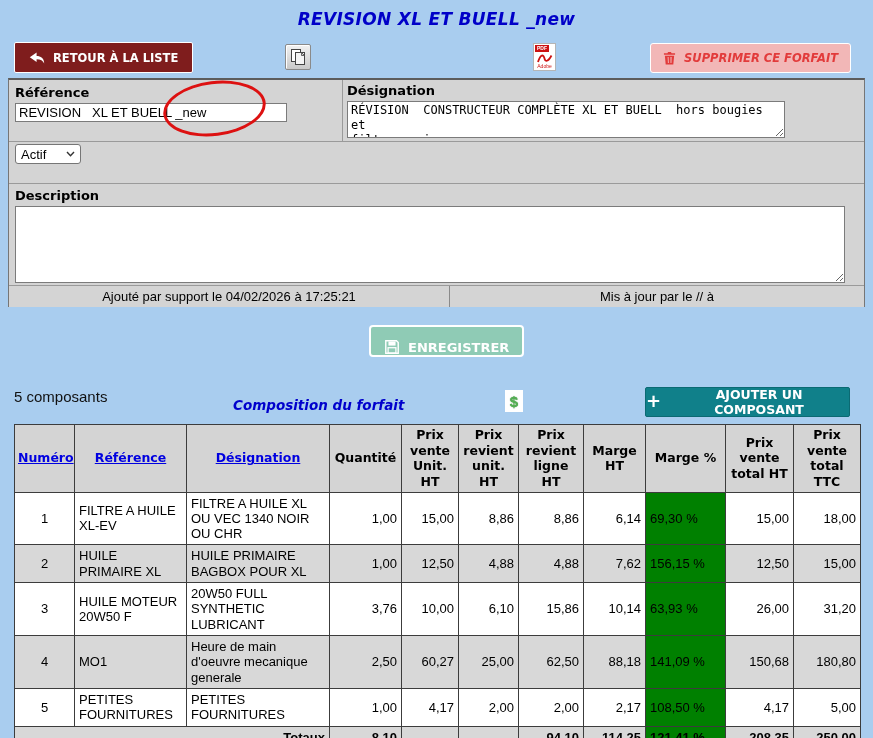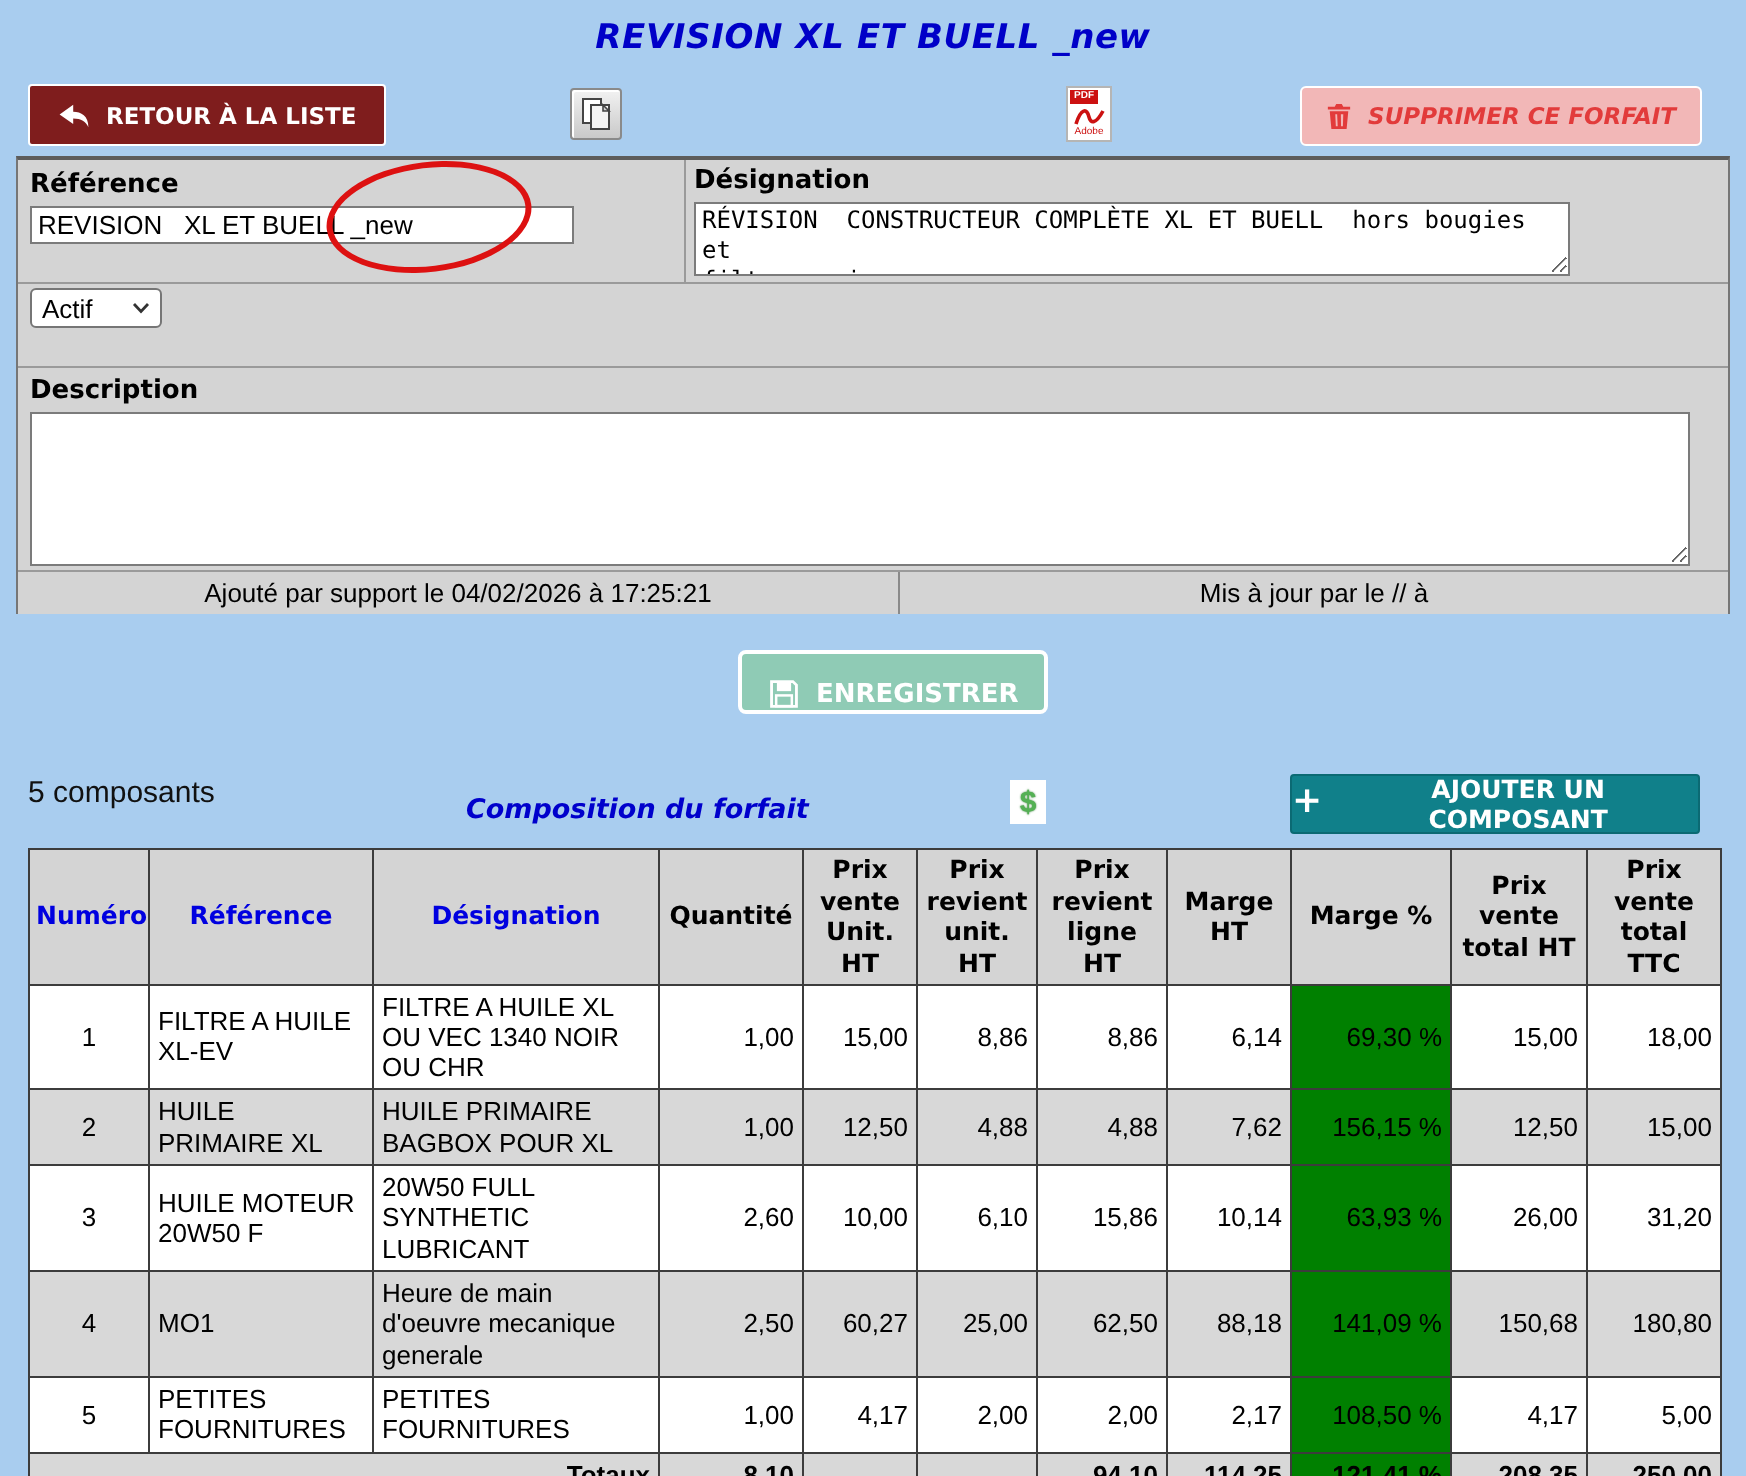--- a/index.html
+++ b/index.html
@@ -106,28 +106,28 @@
   }
   .plus-glyph { font-size: 18px; font-weight: 900; line-height: 1; margin-top: -2px; }
   
   table.components { position: absolute; left: 14px; top: 424px;
     border-collapse: collapse; table-layout: fixed; width: 846px;
     font: 13px "Liberation Sans", sans-serif; color: #000; }
   table.components th, table.components td { border: 1px solid #3c3c3c; }
   thead th { background: #d4d4d4; height: 62px; padding: 2px 3px;
     font-family: "DejaVu Sans", sans-serif; font-weight: bold; font-size: 12.5px;
     vertical-align: middle; text-align: center; line-height: 1.25; }
-  thead th a { color: #0000e0; cursor: pointer; }
+  thead th a { color: #0000e0; text-decoration: underline; cursor: pointer; }
   tbody td { padding: 3px 4px; vertical-align: middle; line-height: 1.18;
     background: #ffffff; }
   tbody tr:nth-child(even) td { background: #d8d8d8; }
   td.a-c { text-align: center; }
   td.a-l { text-align: left; }
   td.a-r { text-align: right; }
-  td.a-g { text-align: right; background: #008000 !important; }
+  td.a-g { text-align: left; background: #008000 !important; }
   tr.totals td { background: #d4d4d4; font-weight: bold; padding: 3px 4px; height: 22px; }
   tr.totals td.a-g { background: #008000 !important; }
   svg { display: block; }
 </style>
 </head>
 <body>
 
 <div class="page-title">REVISION XL ET BUELL _new</div>
 
 <button class="btn btn-back">
@@ -270,21 +270,21 @@
         <td class="a-r">4,88</td>
         <td class="a-r">7,62</td>
         <td class="a-g">156,15 %</td>
         <td class="a-r">12,50</td>
         <td class="a-r">15,00</td>
       </tr>
       <tr>
         <td class="a-c">3</td>
         <td class="a-l">HUILE MOTEUR 20W50 F</td>
         <td class="a-l">20W50 FULL SYNTHETIC LUBRICANT</td>
-        <td class="a-r">2,60</td>
+        <td class="a-r">3,76</td>
         <td class="a-r">10,00</td>
         <td class="a-r">6,10</td>
         <td class="a-r">15,86</td>
         <td class="a-r">10,14</td>
         <td class="a-g">63,93 %</td>
         <td class="a-r">26,00</td>
         <td class="a-r">31,20</td>
       </tr>
       <tr>
         <td class="a-c">4</td>

